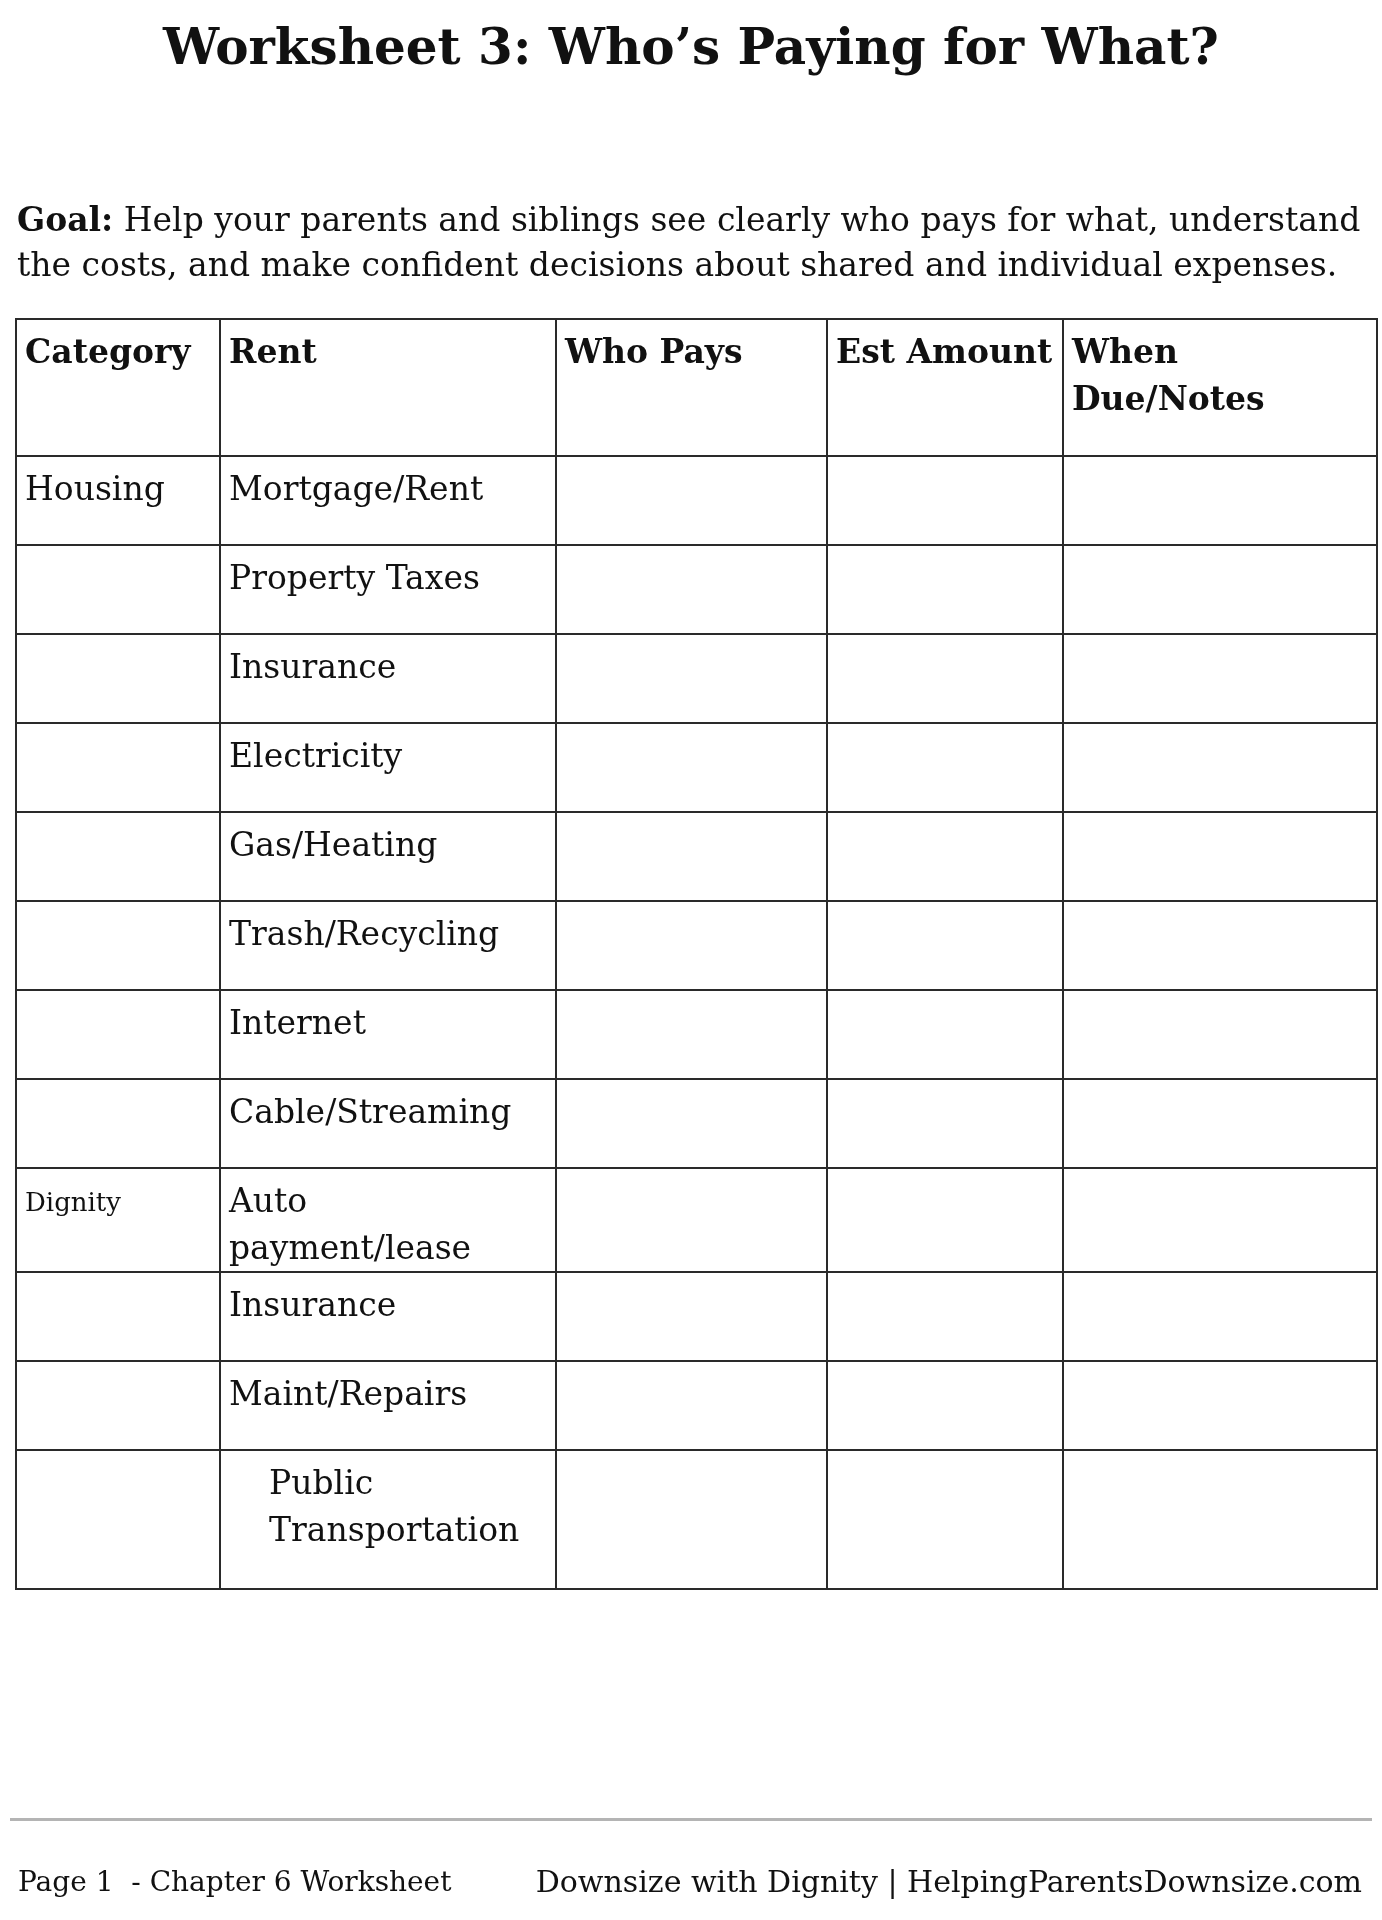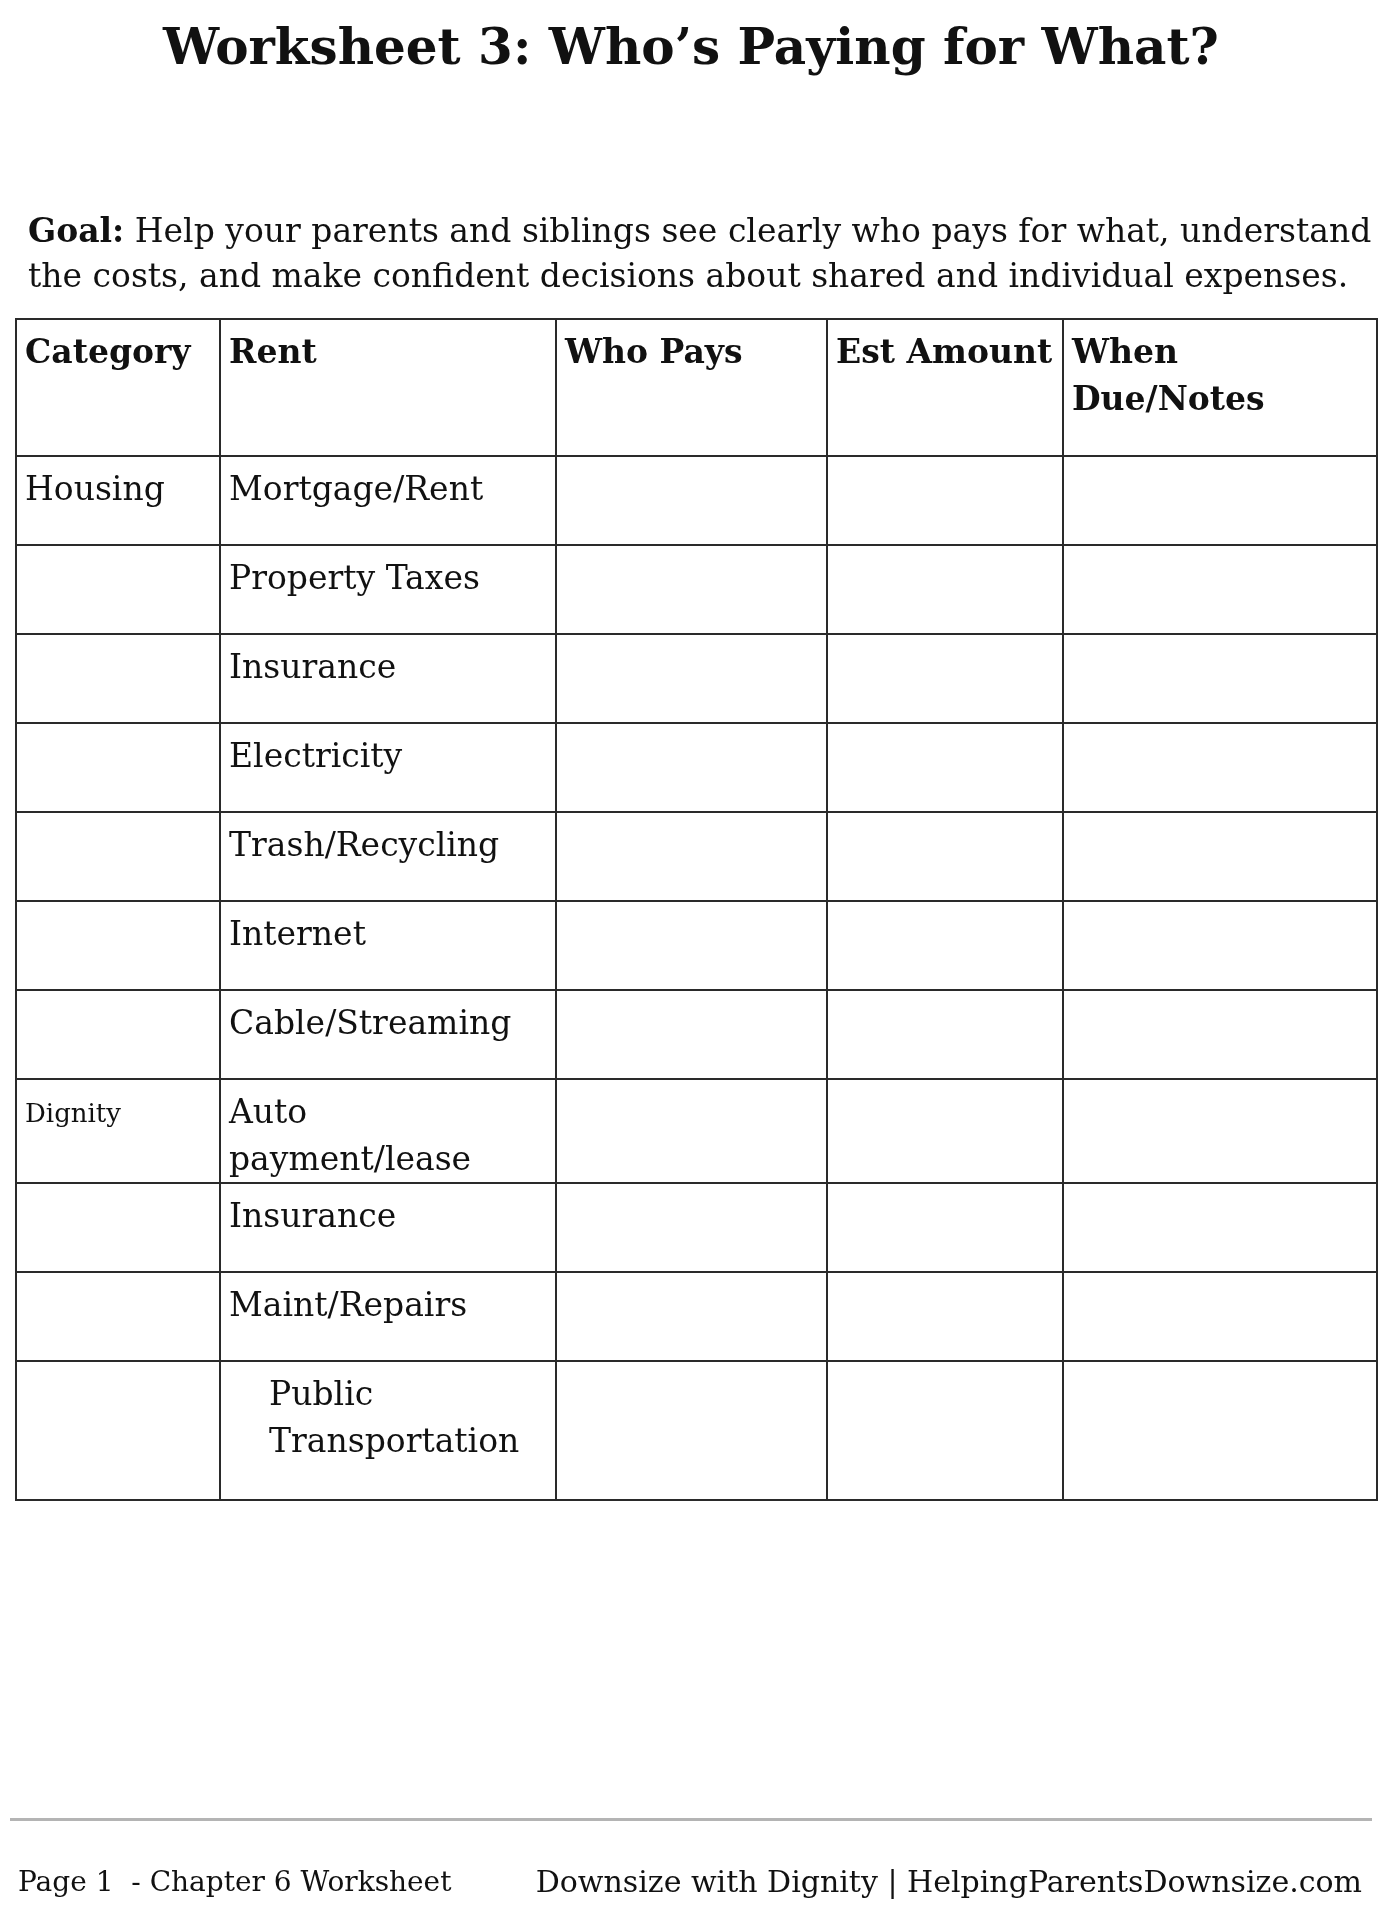--- a/index.html
+++ b/index.html
@@ -27,21 +27,21 @@
     margin: 0;
     letter-spacing: 0px;
   }
   .goal {
     position: absolute;
     left: 17px;
     top: 197px;
     width: 1350px;
     font-size: 33px;
     line-height: 45px;
-    margin: 11px;
+    margin: 0;
   }
   .goal .goal-label {
     font-weight: bold;
   }
   table.worksheet {
     position: absolute;
     left: 15px;
     top: 318px;
     border-collapse: collapse;
     table-layout: fixed;
@@ -155,20 +155,27 @@
     </tr>
     <tr>
       <td></td>
       <td>Electricity</td>
       <td></td>
       <td></td>
       <td></td>
     </tr>
     <tr>
       <td></td>
+      <td>Gas/Heating</td>
+      <td></td>
+      <td></td>
+      <td></td>
+    </tr>
+    <tr>
+      <td></td>
       <td>Trash/Recycling</td>
       <td></td>
       <td></td>
       <td></td>
     </tr>
     <tr>
       <td></td>
       <td>Internet</td>
       <td></td>
       <td></td>

